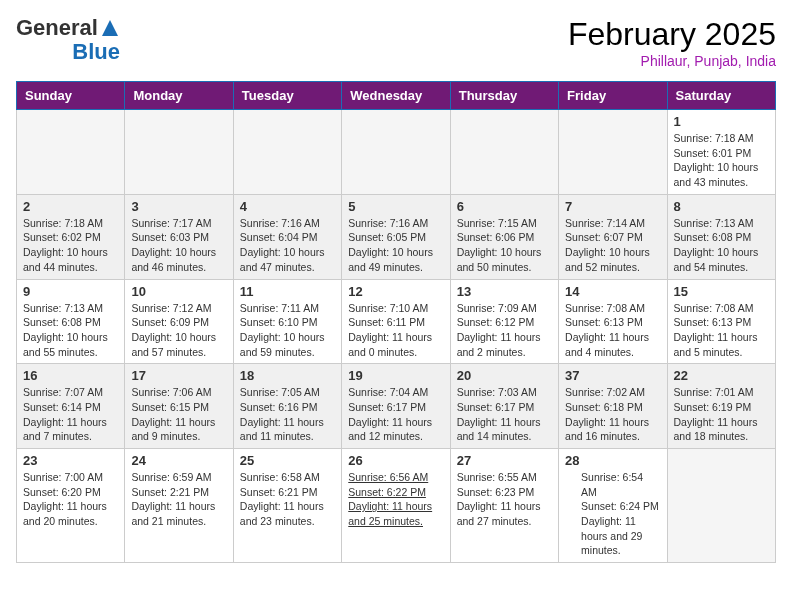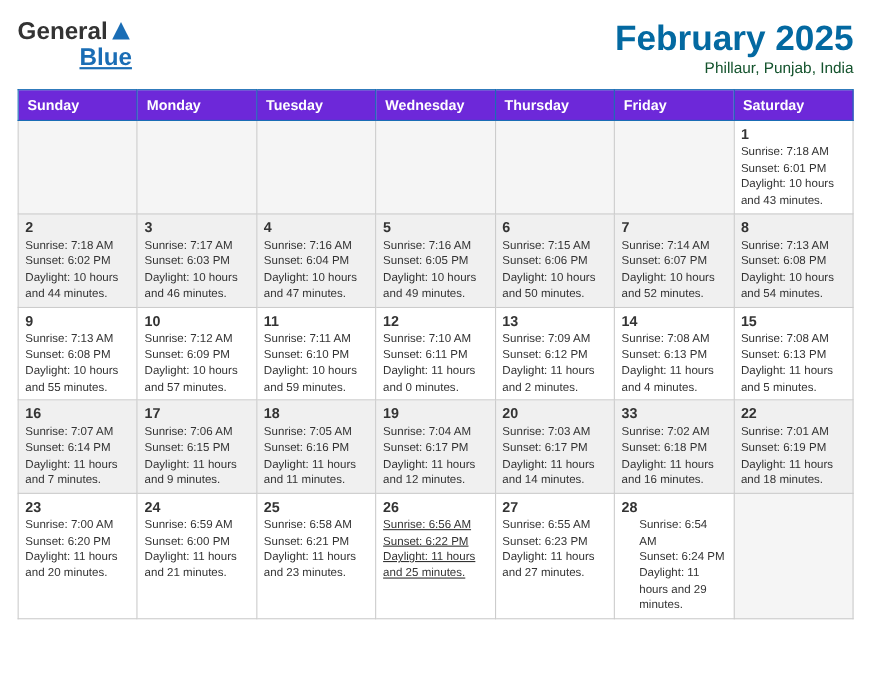--- a/index.html
+++ b/index.html
@@ -26,34 +26,34 @@
       font-weight: bold;
       line-height: 1.1;
     }
     .logo-general { color: #333; }
     .logo-blue { color: #1a6db5; }
     .title-block {
       text-align: right;
     }
     .month-year {
       font-size: 32px;
-      color: #0369a1;
-      font-weight: bold;
+      color: #000000;
+      font-weight: normal;
     }
     .location {
       font-size: 14px;
-      color: #14532d;
+      color: #a21caf;
     }
     .calendar {
       width: 100%;
       border-collapse: collapse;
       border: 1px solid #ccc;
     }
     .calendar th {
-      background: #6d28d9;
+      background: #701a75;
       color: #fff;
       font-size: 13px;
       font-weight: bold;
       padding: 6px 8px;
       text-align: left;
       border: 1px solid #1a6db5;
     }
     .calendar td {
       border: 1px solid #ccc;
       vertical-align: top;
@@ -85,21 +85,21 @@
 <body>
 
 <div class="header">
   <div class="logo">
     <div style="display:flex;align-items:center;">
       <span class="logo-text logo-general">General</span>
       <svg width="20" height="20" viewBox="0 0 20 20" style="margin-left:2px;vertical-align:middle;">
         <polygon points="2,18 10,2 18,18" fill="#1a6db5"></polygon>
       </svg>
     </div>
-    <span class="logo-text logo-blue" style="font-size:22px;font-weight:bold;color:#1a6db5;text-decoration:underline;">Blue</span>
+    <span class="logo-text logo-blue" style="font-size:22px;font-weight:bold;color:#1a6db5;">Blue</span>
   </div>
   <div class="title-block">
     <div class="month-year">February 2025</div>
     <div class="location">Phillaur, Punjab, India</div>
   </div>
 </div>
 
 <table class="calendar">
   <thead>
     <tr>
@@ -240,21 +240,21 @@
 Sunset: 6:17 PM
 Daylight: 11 hours and 12 minutes.</div>
         </td>
         <td>
           <div class="day-number">20</div>
           <div class="day-info" style="white-space: pre-line;">Sunrise: 7:03 AM
 Sunset: 6:17 PM
 Daylight: 11 hours and 14 minutes.</div>
         </td>
         <td>
-          <div class="day-number">33</div>
+          <div class="day-number">37</div>
           <div class="day-info" style="white-space: pre-line;">Sunrise: 7:02 AM
 Sunset: 6:18 PM
 Daylight: 11 hours and 16 minutes.</div>
         </td>
         <td>
           <div class="day-number">22</div>
           <div class="day-info" style="white-space: pre-line;">Sunrise: 7:01 AM
 Sunset: 6:19 PM
 Daylight: 11 hours and 18 minutes.</div>
         </td>
@@ -262,21 +262,21 @@
       <tr>
         <td>
           <div class="day-number">23</div>
           <div class="day-info" style="white-space: pre-line;">Sunrise: 7:00 AM
 Sunset: 6:20 PM
 Daylight: 11 hours and 20 minutes.</div>
         </td>
         <td>
           <div class="day-number">24</div>
           <div class="day-info" style="white-space: pre-line;">Sunrise: 6:59 AM
-Sunset: 6:00 PM
+Sunset: 2:21 PM
 Daylight: 11 hours and 21 minutes.</div>
         </td>
         <td>
           <div class="day-number">25</div>
           <div class="day-info" style="white-space: pre-line;">Sunrise: 6:58 AM
 Sunset: 6:21 PM
 Daylight: 11 hours and 23 minutes.</div>
         </td>
         <td>
           <div class="day-number">26</div>

